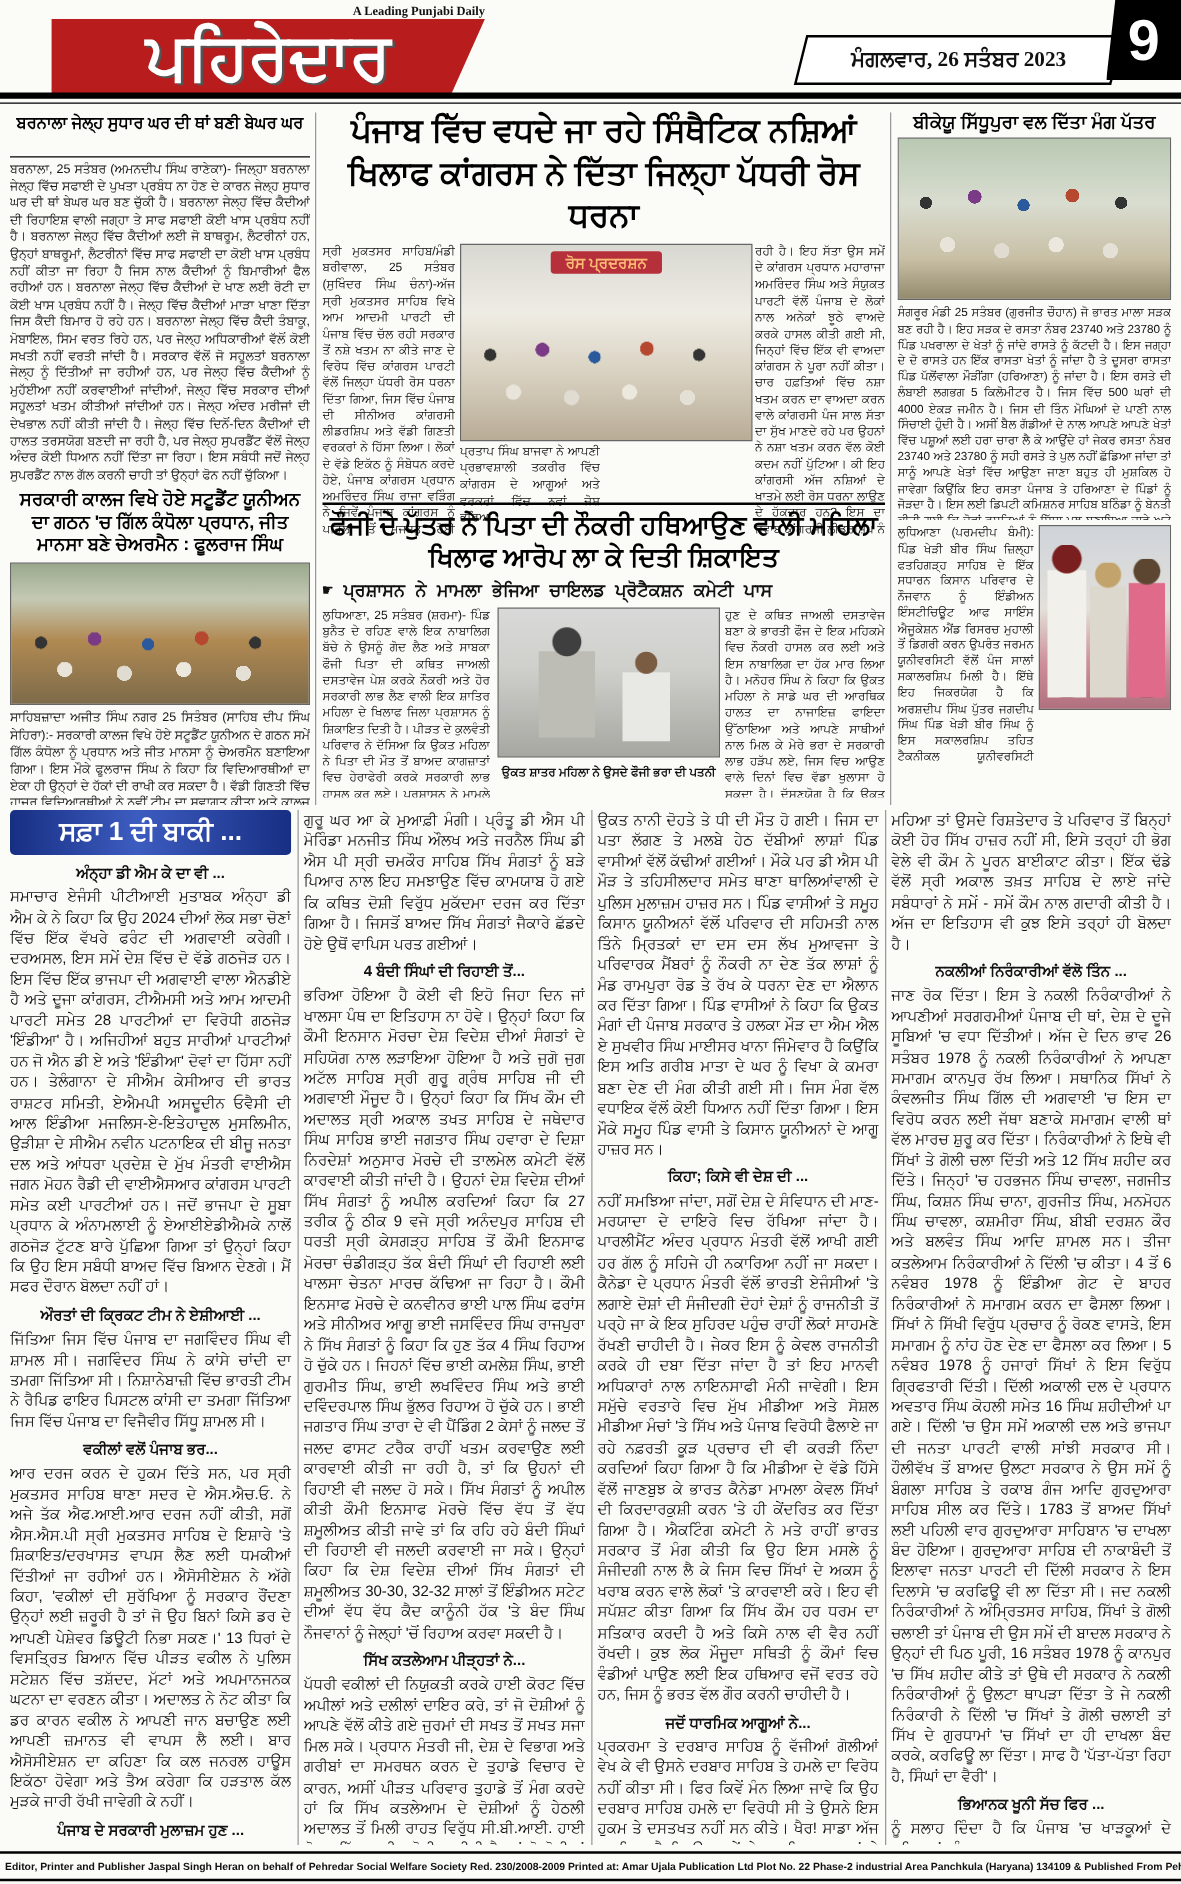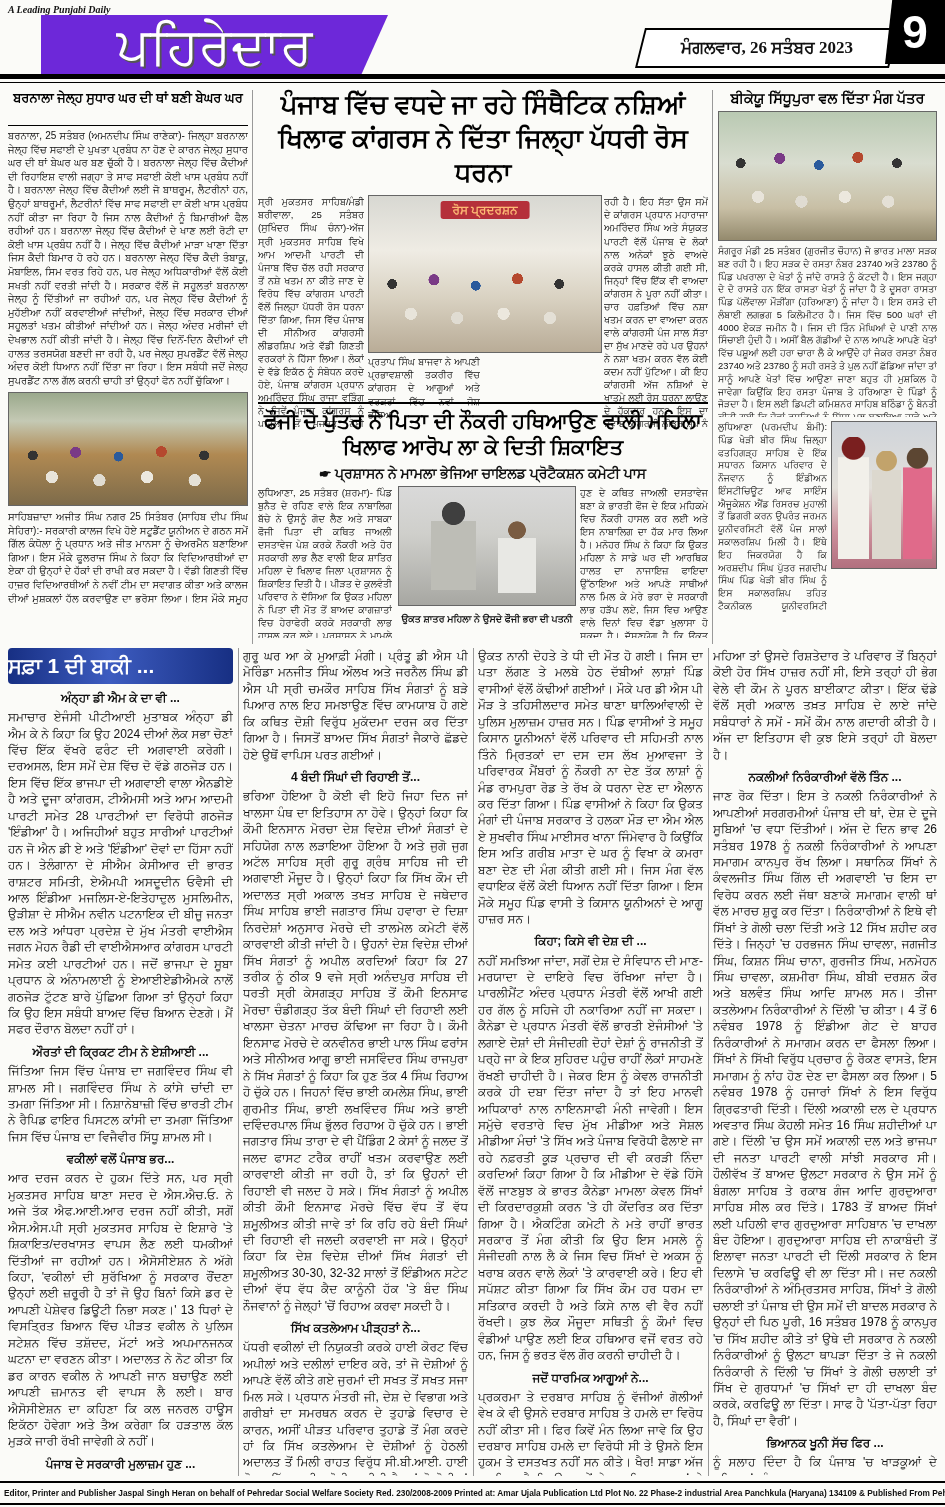--- a/index.html
+++ b/index.html
@@ -1,47 +1,47 @@
 <!DOCTYPE html>
 <html><head>
 <meta charset="utf-8">
 <style>
   html,body{margin:0;padding:0;}
   body{width:945px;font-family:"Liberation Sans",sans-serif;background:#e8e8e4;}
   .page{position:relative;width:945px;height:1507px;background:#fbfbf8;color:#111;overflow:hidden;}
   .abs{position:absolute;}
   
-  .tagline{font-family:"Liberation Serif",serif;font-style:italic;font-weight:bold;font-size:10px;text-align:left;}
-  .logo{background:#6d28d9;color:#fff;font-weight:normal;font-size:52px;line-height:1.0;display:flex;align-items:center;justify-content:center;clip-path:polygon(0 0,100% 0,92% 100%,0 100%);text-shadow:2px 2px 0 #555;margin-left:33px;}
+  .tagline{font-family:"Liberation Serif",serif;font-weight:bold;font-size:10px;text-align:right;}
+  .logo{background:#b91c1c;color:#fff;font-weight:bold;font-size:52px;line-height:1.0;display:flex;align-items:center;justify-content:center;clip-path:polygon(0 0,100% 0,92% 100%,0 100%);text-shadow:2px 2px 0 #555;margin-left:33px;}
   .datebox{border:2px solid #000;transform:skewX(-14deg);background:#fff;display:flex;align-items:center;justify-content:center;}
   .datebox span{transform:skewX(14deg);font-weight:bold;font-size:17px;font-family:"Liberation Serif",serif;}
   .pagenum{background:#000;color:#fff;font-weight:bold;font-size:46px;display:flex;align-items:center;justify-content:center;clip-path:polygon(12% 0,100% 0,100% 100%,0 100%);}
   .rule-thick{background:#000;height:5px;}
   .rule-thin{background:#000;height:1px;}
   
   .just{text-align:justify;font-size:10px;line-height:1.36;overflow:hidden;}
   .hl{font-weight:bold;text-align:center;color:#000;}
   .vline{width:1px;background:#999;}
   
   .bcol{overflow:hidden;}
   .bh{font-weight:bold;text-align:center;font-size:12px;line-height:1.18;margin:7px 0 4px;}
   .bp{text-align:justify;font-size:12px;line-height:1.37;margin:0 0 3px;}
-  .banner-blue{background:linear-gradient(90deg,#172f83,#3d5cc0 45%,#172f83);color:#fff;font-weight:bold;font-size:21px;text-align:left;line-height:36px;height:36px;border-radius:4px;}
+  .banner-blue{background:linear-gradient(90deg,#172f83,#3d5cc0 45%,#172f83);color:#fff;font-weight:bold;font-size:21px;text-align:center;line-height:36px;height:36px;border-radius:4px;}
   
   .ph{position:relative;overflow:hidden;border:1px solid #666;}
   .ph-union{background:linear-gradient(180deg,#9aa98c 0%,#c4c9b4 25%,#b08952 55%,#7d6b4a 100%);}
   .ph-protest{background:linear-gradient(180deg,#d8d8d2 0%,#efece4 35%,#d9d2c2 65%,#b9ac97 100%);}
   .ph-bku{background:linear-gradient(180deg,#b9c9b2 0%,#d9ddd0 40%,#c8bfa5 75%,#948a6d 100%);}
   .ph-family{background:linear-gradient(180deg,#d9d9d9 0%,#cfcfcb 40%,#a7a7a2 100%);}
   .ph-sch{background:linear-gradient(180deg,#cfd4da 0%,#e3e0da 45%,#cc8f9b 75%,#b2707f 100%);}
   .ph .crowd{position:absolute;left:0;right:0;bottom:0;height:55%;
     background-image:radial-gradient(circle 8px at 10% 20%,#333 60%,transparent 62%),radial-gradient(circle 9px at 28% 15%,#7a3a86 60%,transparent 62%),radial-gradient(circle 8px at 46% 22%,#2a5a9c 60%,transparent 62%),radial-gradient(circle 9px at 64% 14%,#b5482e 60%,transparent 62%),radial-gradient(circle 8px at 82% 20%,#333 60%,transparent 62%),radial-gradient(circle 10px at 18% 55%,#e8e4da 60%,transparent 62%),radial-gradient(circle 10px at 38% 60%,#e0dcd2 60%,transparent 62%),radial-gradient(circle 10px at 58% 55%,#ece8de 60%,transparent 62%),radial-gradient(circle 10px at 78% 60%,#e4e0d6 60%,transparent 62%);}
   .redbanner{position:absolute;top:5px;left:50%;transform:translateX(-50%);background:#b5303a;color:#fdba74;font-weight:bold;font-size:12px;padding:2px 12px;border-radius:3px;white-space:nowrap;}
   .caption{font-weight:bold;font-size:9.5px;text-align:center;line-height:1.25;}
-  .kicker{font-weight:bold;text-align:center;}
+  .kicker{font-weight:bold;font-family:Liberation Mono, monospace;}
   
   .footer{border-top:2px solid #000;border-bottom:2px solid #000;font-weight:bold;font-size:8.3px;line-height:20px;white-space:nowrap;overflow:hidden;padding:0 4px;}
 </style>
 </head>
 <body>
 
 <div class="page">
 
   <div class="abs" style="left:8px;top:4px;width:380px;">
     <div class="tagline">A Leading Punjabi Daily</div>
@@ -50,20 +50,21 @@
   <div class="abs datebox" style="left:640px;top:28px;width:250px;height:36px;">
     <span>ਮੰਗਲਵਾਰ, 26 ਸਤੰਬਰ 2023</span>
   </div>
   <div class="abs pagenum" style="left:885px;top:0px;width:60px;height:64px;">9</div>
   <div class="abs rule-thick" style="left:0;top:74px;width:945px;"></div>
   <div class="abs rule-thin" style="left:0;top:82px;width:945px;"></div>
 
   <div class="abs" style="left:8px;top:90px;width:240px;height:554px;overflow:hidden;">
     <div class="hl" style="font-size:13px;white-space:nowrap;border-bottom:1px solid #000;padding-bottom:19px;">ਬਰਨਾਲਾ ਜੇਲ੍ਹ ਸੁਧਾਰ ਘਰ ਦੀ ਥਾਂ ਬਣੀ ਬੇਘਰ ਘਰ</div>
     <div class="just" style="height:258px;margin-top:3px;">ਬਰਨਾਲਾ, 25 ਸਤੰਬਰ (ਅਮਨਦੀਪ ਸਿੰਘ ਰਾਣੇਕਾ)- ਜਿਲ੍ਹਾ ਬਰਨਾਲਾ ਜੇਲ੍ਹ ਵਿੱਚ ਸਫਾਈ ਦੇ ਪੁਖਤਾ ਪ੍ਰਬੰਧ ਨਾ ਹੋਣ ਦੇ ਕਾਰਨ ਜੇਲ੍ਹ ਸੁਧਾਰ ਘਰ ਦੀ ਥਾਂ ਬੇਘਰ ਘਰ ਬਣ ਚੁੱਕੀ ਹੈ। ਬਰਨਾਲਾ ਜੇਲ੍ਹ ਵਿੱਚ ਕੈਦੀਆਂ ਦੀ ਰਿਹਾਇਸ਼ ਵਾਲੀ ਜਗ੍ਹਾ ਤੇ ਸਾਫ ਸਫਾਈ ਕੋਈ ਖਾਸ ਪ੍ਰਬੰਧ ਨਹੀਂ ਹੈ। ਬਰਨਾਲਾ ਜੇਲ੍ਹ ਵਿੱਚ ਕੈਦੀਆਂ ਲਈ ਜੋ ਬਾਥਰੂਮ, ਲੈਟਰੀਨਾਂ ਹਨ, ਉਨ੍ਹਾਂ ਬਾਥਰੂਮਾਂ, ਲੈਟਰੀਨਾਂ ਵਿੱਚ ਸਾਫ ਸਫਾਈ ਦਾ ਕੋਈ ਖਾਸ ਪ੍ਰਬੰਧ ਨਹੀਂ ਕੀਤਾ ਜਾ ਰਿਹਾ ਹੈ ਜਿਸ ਨਾਲ ਕੈਦੀਆਂ ਨੂੰ ਬਿਮਾਰੀਆਂ ਫੈਲ ਰਹੀਆਂ ਹਨ। ਬਰਨਾਲਾ ਜੇਲ੍ਹ ਵਿੱਚ ਕੈਦੀਆਂ ਦੇ ਖਾਣ ਲਈ ਰੋਟੀ ਦਾ ਕੋਈ ਖਾਸ ਪ੍ਰਬੰਧ ਨਹੀਂ ਹੈ। ਜੇਲ੍ਹ ਵਿੱਚ ਕੈਦੀਆਂ ਮਾੜਾ ਖਾਣਾ ਦਿੱਤਾ ਜਿਸ ਕੈਦੀ ਬਿਮਾਰ ਹੋ ਰਹੇ ਹਨ। ਬਰਨਾਲਾ ਜੇਲ੍ਹ ਵਿੱਚ ਕੈਦੀ ਤੰਬਾਕੂ, ਮੋਬਾਇਲ, ਸਿਮ ਵਰਤ ਰਿਹੇ ਹਨ, ਪਰ ਜੇਲ੍ਹ ਅਧਿਕਾਰੀਆਂ ਵੱਲੋਂ ਕੋਈ ਸਖਤੀ ਨਹੀਂ ਵਰਤੀ ਜਾਂਦੀ ਹੈ। ਸਰਕਾਰ ਵੱਲੋਂ ਜੋ ਸਹੂਲਤਾਂ ਬਰਨਾਲਾ ਜੇਲ੍ਹ ਨੂੰ ਦਿੱਤੀਆਂ ਜਾ ਰਹੀਆਂ ਹਨ, ਪਰ ਜੇਲ੍ਹ ਵਿੱਚ ਕੈਦੀਆਂ ਨੂੰ ਮੁਹੱਈਆ ਨਹੀਂ ਕਰਵਾਈਆਂ ਜਾਂਦੀਆਂ, ਜੇਲ੍ਹ ਵਿੱਚ ਸਰਕਾਰ ਦੀਆਂ ਸਹੂਲਤਾਂ ਖਤਮ ਕੀਤੀਆਂ ਜਾਂਦੀਆਂ ਹਨ। ਜੇਲ੍ਹ ਅੰਦਰ ਮਰੀਜਾਂ ਦੀ ਦੇਖਭਾਲ ਨਹੀਂ ਕੀਤੀ ਜਾਂਦੀ ਹੈ। ਜੇਲ੍ਹ ਵਿੱਚ ਦਿਨੋਂ-ਦਿਨ ਕੈਦੀਆਂ ਦੀ ਹਾਲਤ ਤਰਸਯੋਗ ਬਣਦੀ ਜਾ ਰਹੀ ਹੈ, ਪਰ ਜੇਲ੍ਹ ਸੁਪਰਡੈਂਟ ਵੱਲੋਂ ਜੇਲ੍ਹ ਅੰਦਰ ਕੋਈ ਧਿਆਨ ਨਹੀਂ ਦਿੱਤਾ ਜਾ ਰਿਹਾ। ਇਸ ਸਬੰਧੀ ਜਦੋਂ ਜੇਲ੍ਹ ਸੁਪਰਡੈਂਟ ਨਾਲ ਗੱਲ ਕਰਨੀ ਚਾਹੀ ਤਾਂ ਉਨ੍ਹਾਂ ਫੋਨ ਨਹੀਂ ਚੁੱਕਿਆ।</div>
+    <div class="hl" style="font-size:14.5px;line-height:1.25;margin-top:4px;">ਸਰਕਾਰੀ ਕਾਲਜ ਵਿਖੇ ਹੋਏ ਸਟੂਡੈਂਟ ਯੂਨੀਅਨ ਦਾ ਗਠਨ 'ਚ ਗਿੱਲ ਕੰਧੋਲਾ ਪ੍ਰਧਾਨ, ਜੀਤ ਮਾਨਸਾ ਬਣੇ ਚੇਅਰਮੈਨ : ਫੂਲਰਾਜ ਸਿੰਘ</div>
     <div class="ph ph-union" style="width:238px;height:112px;margin-top:5px;">
       <div class="crowd"></div>
     </div>
     <div class="just" style="height:96px;margin-top:4px;">ਸਾਹਿਬਜ਼ਾਦਾ ਅਜੀਤ ਸਿੰਘ ਨਗਰ 25 ਸਿਤੰਬਰ (ਸਾਹਿਬ ਦੀਪ ਸਿੰਘ ਸੇਹਿਰਾ):- ਸਰਕਾਰੀ ਕਾਲਜ ਵਿਖੇ ਹੋਏ ਸਟੂਡੈਂਟ ਯੂਨੀਅਨ ਦੇ ਗਠਨ ਸਮੇਂ ਗਿੱਲ ਕੰਧੋਲਾ ਨੂੰ ਪ੍ਰਧਾਨ ਅਤੇ ਜੀਤ ਮਾਨਸਾ ਨੂੰ ਚੇਅਰਮੈਨ ਬਣਾਇਆ ਗਿਆ। ਇਸ ਮੌਕੇ ਫੂਲਰਾਜ ਸਿੰਘ ਨੇ ਕਿਹਾ ਕਿ ਵਿਦਿਆਰਥੀਆਂ ਦਾ ਏਕਾ ਹੀ ਉਨ੍ਹਾਂ ਦੇ ਹੱਕਾਂ ਦੀ ਰਾਖੀ ਕਰ ਸਕਦਾ ਹੈ। ਵੱਡੀ ਗਿਣਤੀ ਵਿੱਚ ਹਾ਼ਜ਼ਰ ਵਿਦਿਆਰਥੀਆਂ ਨੇ ਨਵੀਂ ਟੀਮ ਦਾ ਸਵਾਗਤ ਕੀਤਾ ਅਤੇ ਕਾਲਜ ਦੀਆਂ ਮੁਸ਼ਕਲਾਂ ਹੱਲ ਕਰਵਾਉਣ ਦਾ ਭਰੋਸਾ ਲਿਆ। ਇਸ ਮੌਕੇ ਸਮੂਹ ਅਹੁਦੇਦਾਰ ਅਤੇ ਵਿਦਿਆਰਥੀ ਹਾਜ਼ਰ ਸਨ।</div>
   </div>
 
   <div class="abs vline" style="left:252px;top:90px;height:554px;"></div>
 
   <div class="abs" style="left:258px;top:88px;width:450px;height:312px;">
     <div class="hl" style="font-size:26px;line-height:1.3;">ਪੰਜਾਬ ਵਿੱਚ ਵਧਦੇ ਜਾ ਰਹੇ ਸਿੰਥੈਟਿਕ ਨਸ਼ਿਆਂ ਖਿਲਾਫ ਕਾਂਗਰਸ ਨੇ ਦਿੱਤਾ ਜਿਲ੍ਹਾ ਪੱਧਰੀ ਰੋਸ ਧਰਨਾ</div>

